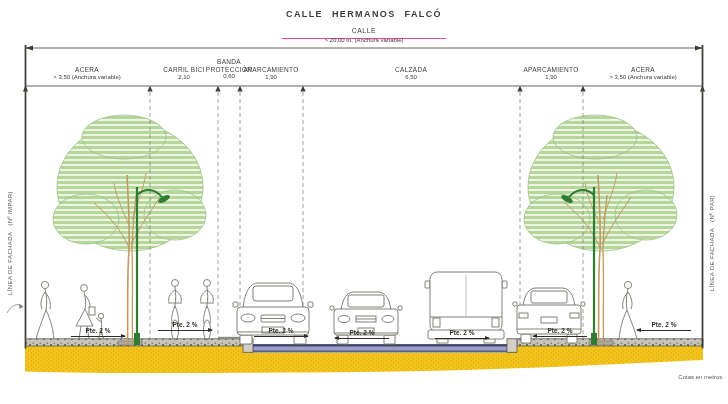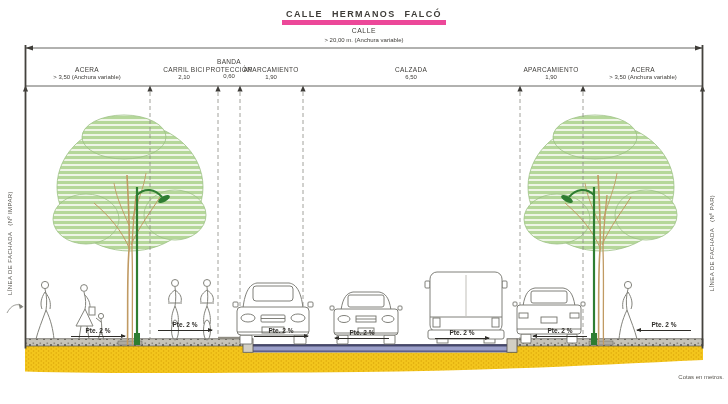--- a/index.html
+++ b/index.html
@@ -3,21 +3,21 @@
 <meta charset="utf-8">
 <style>
   html,body{margin:0;padding:0;background:#ffffff;}
   .canvas{
     position:relative;width:728px;height:404px;background:#ffffff;
     font-family:"Liberation Sans", sans-serif;color:#3e3c38;overflow:hidden;
   }
   .title{position:absolute;top:3px;left:0;right:0;text-align:center;}
   .title-text{
     font-size:9px;font-weight:600;letter-spacing:1.4px;word-spacing:5px;
-    border-bottom:5px solid #ec4899;padding:0 4px 1px 4px;
+    border-bottom:1px solid #ec4899;padding:0 4px 19px 4px;
   }
   .dim-overall{position:absolute;left:284px;top:27px;width:160px;text-align:center;line-height:8.5px;}
   .dim-overall .dl{font-size:6.8px;letter-spacing:0.6px;}
   .dim-overall .dv{font-size:6px;}
   .zone-label{position:absolute;text-align:center;line-height:7.6px;}
   .zone-label .zl-name{font-size:6.5px;letter-spacing:0.3px;}
   .zone-label .zl-dim{font-size:6px;}
   .facade{
     position:absolute;width:150px;height:10px;text-align:center;
     font-size:6px;letter-spacing:0.4px;white-space:pre;color:#55534d;

